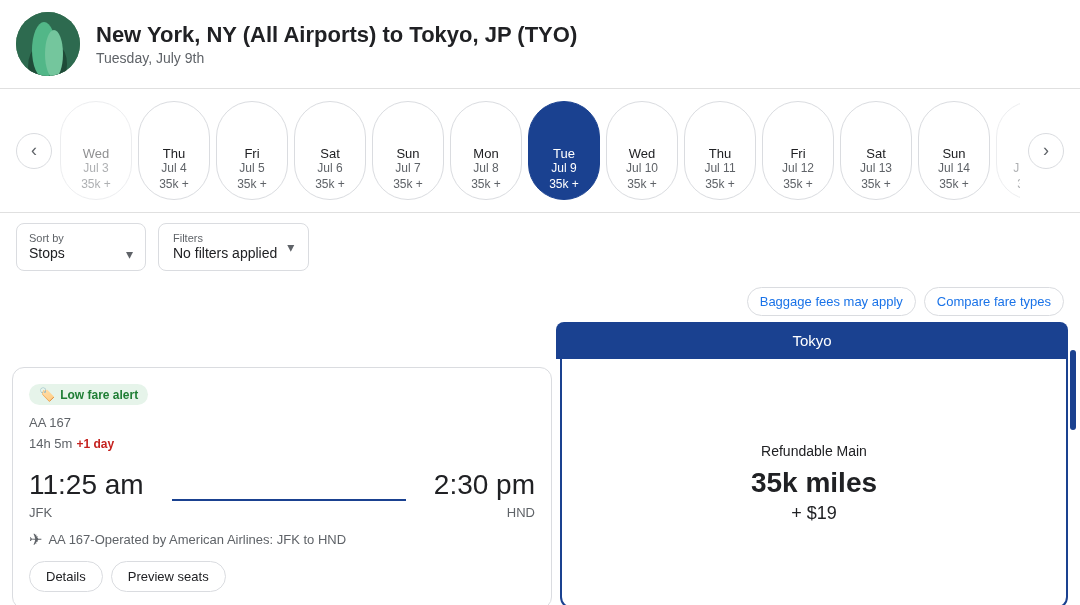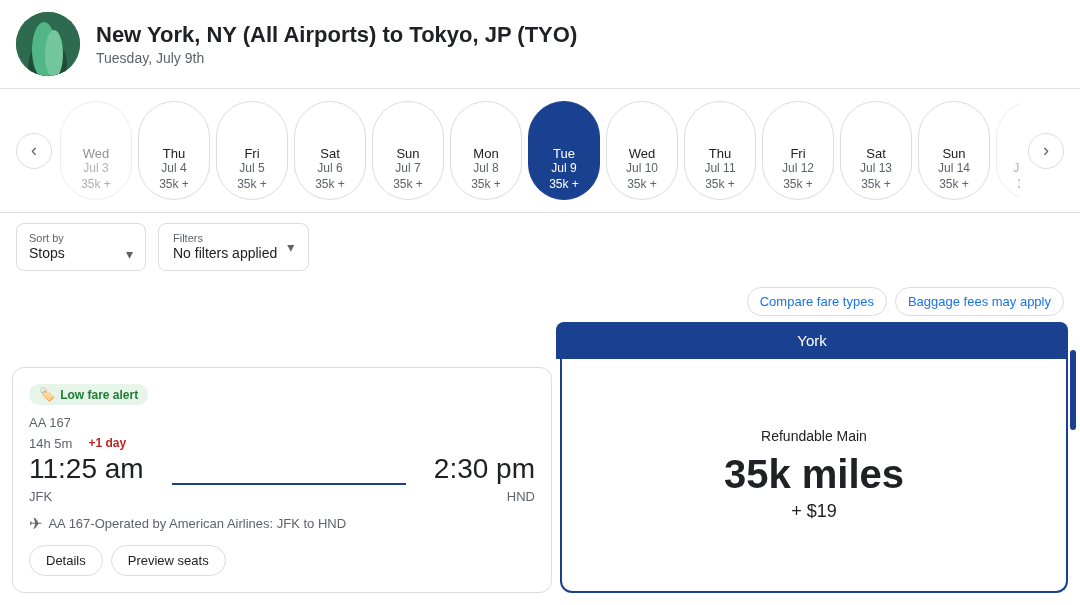--- a/index.html
+++ b/index.html
@@ -55,25 +55,25 @@
     .flight-line { flex: 1; height: 2px; background: #1a4190; margin: 0 12px; margin-top: 4px; }
     .airports { display: flex; justify-content: space-between; font-size: 13px; color: #5f6368; margin-bottom: 10px; }
     .operated-by { display: flex; align-items: center; gap: 6px; font-size: 13px; color: #5f6368; margin-bottom: 12px; }
     .operated-by .airline-icon { font-size: 16px; }
     .card-actions { display: flex; gap: 8px; }
     .card-btn { border: 1px solid #dadce0; border-radius: 20px; padding: 7px 16px; font-size: 13px; background: #fff; cursor: pointer; color: #202124; }
 
     
     .fare-panel { flex: 1; border: 2px solid #1a4190; border-top: none; border-radius: 0 0 12px 12px; margin: 0 12px 8px 0; padding: 20px; display: flex; flex-direction: column; align-items: center; justify-content: center; text-align: right; }
     .refundable-label { font-size: 14px; color: #202124; margin-bottom: 8px; }
-    .miles-price { font-size: 40px; font-weight: 600; color: #202124; }
+    .miles-price { font-size: 28px; font-weight: 600; color: #202124; }
     .plus-cash { font-size: 18px; color: #202124; margin-top: 4px; }
 
     
-    .times-header { display: flex; gap: 16px; margin-bottom: 2px; }
+    .times-header { display: flex; align-items: center; gap: 4px; margin-bottom: 18px; }
   </style>
 </head>
 <body>
 
 <div class="header">
   <div class="header-avatar">
     <svg viewBox="0 0 64 64" xmlns="http://www.w3.org/2000/svg">
       <rect width="64" height="64" fill="#2d6a4f"></rect>
       <ellipse cx="20" cy="55" rx="8" ry="18" fill="#1b4332" opacity="0.8"></ellipse>
       <ellipse cx="32" cy="45" rx="10" ry="22" fill="#40916c" opacity="0.9"></ellipse>
@@ -171,26 +171,26 @@
   <div class="filter-dropdown">
     <div>
       <span class="label">Filters</span>
       <span class="value">No filters applied</span>
     </div>
     <span class="chevron">▾</span>
   </div>
 </div>
 
 <div class="action-links">
+  <span class="action-link">Baggage fees may apply</span>
   <span class="action-link">Compare fare types</span>
-  <span class="action-link">Baggage fees may apply</span>
 </div>
 
 <div style="display:flex; margin-left: 556px; margin-right: 12px;">
-  <div style="flex:1; background:#1a4190; color:#fff; text-align:center; padding:10px; font-size:15px; font-weight:500; border-radius:8px 8px 0 0;">York</div>
+  <div style="flex:1; background:#1a4190; color:#fff; text-align:center; padding:10px; font-size:15px; font-weight:500; border-radius:8px 8px 0 0;">Tokyo</div>
 </div>
 
 <div class="content-area">
 
   <div class="flight-card">
     <div class="low-fare-badge">
       <span>Low fare alert</span>
     </div>
     <div class="flight-code">AA 167</div>
 

